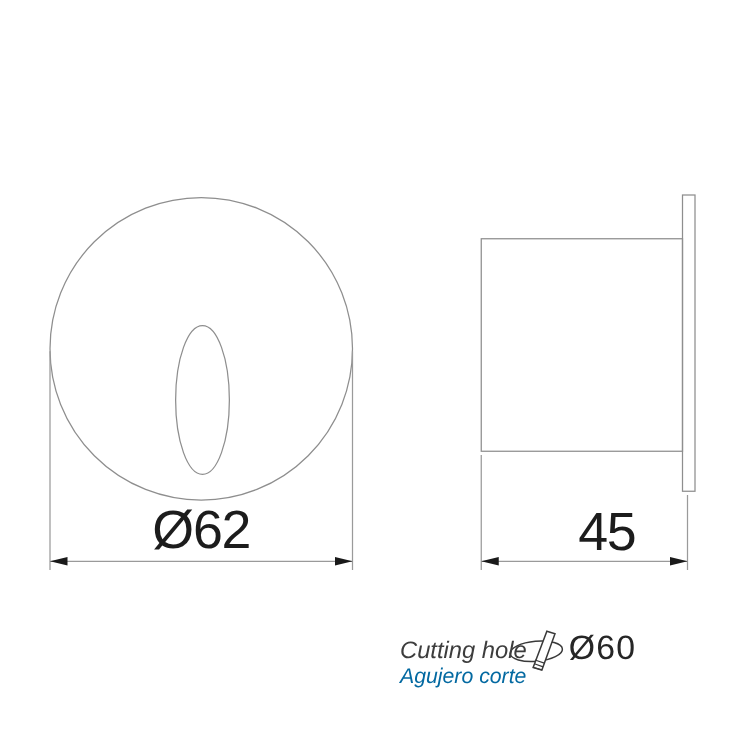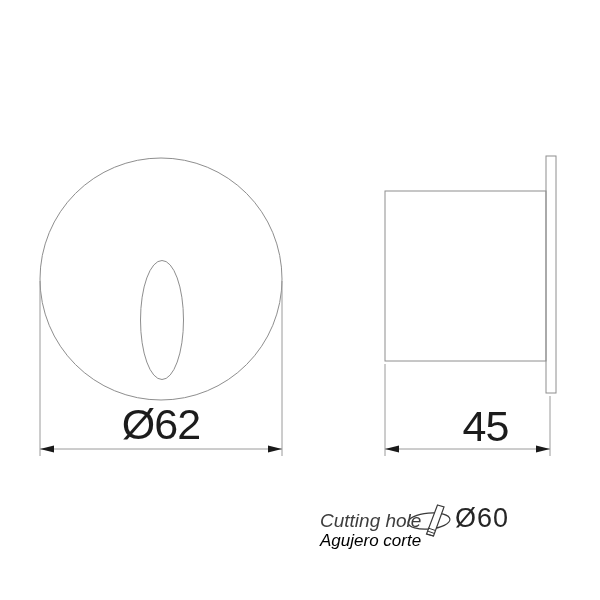--- a/index.html
+++ b/index.html
@@ -41,21 +41,21 @@
     line-height: 1.1;
     white-space: nowrap;
     text-align: center;
   }
   .note-es {
     position: absolute;
     left: 320px;
     top: 532px;
     font-size: 17px;
     font-style: italic;
-    color: #000000;
+    color: #0369a1;
     line-height: 1.1;
     white-space: nowrap;
   }
   .hole-dim {
     position: absolute;
     left: 455px;
     top: 505px;
     font-size: 27px;
     color: #262626;
     letter-spacing: 1px;

